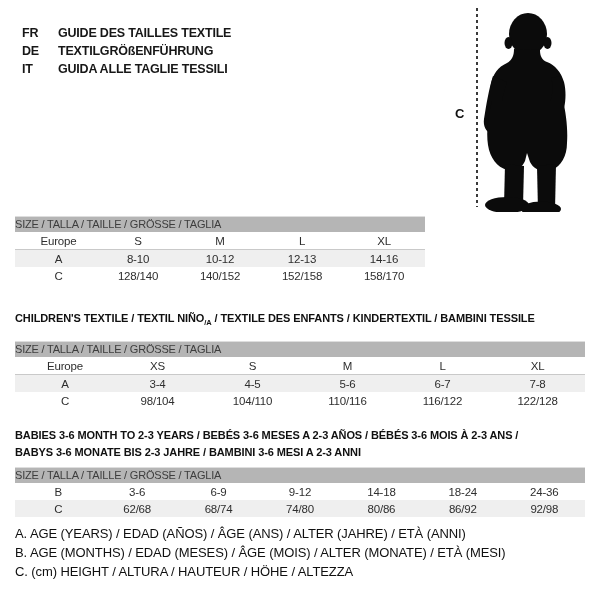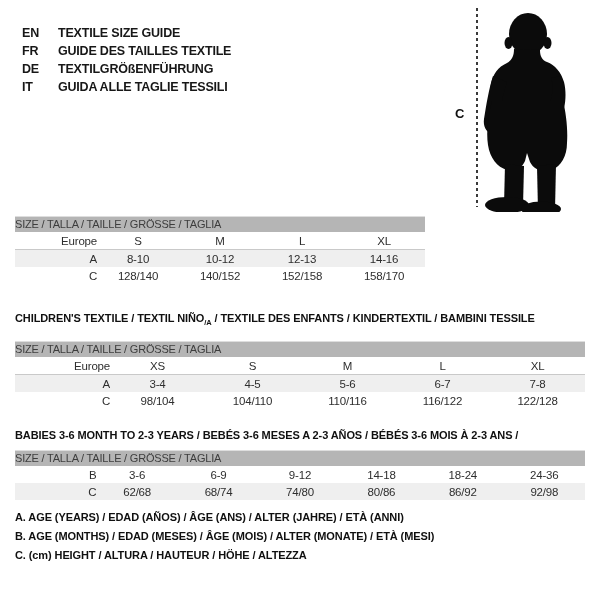--- a/index.html
+++ b/index.html
@@ -27,42 +27,38 @@
                line-height:13px; letter-spacing:-0.1px; white-space:nowrap; }
   .sec-title .sub { font-size:7.5px; vertical-align:sub; }
   .sec-title.two-line { line-height:17px; margin-bottom:6px; white-space:normal; }
   .size-bar { background:#b5b5b5; height:15px; line-height:15px; 
               font-size:11px; color:#3d3d3d; letter-spacing:-0.2px;
               border-top:1px solid #dedede; }
   table.size-table { border-collapse:collapse; width:100%; table-layout:fixed;
                      font-size:11.5px; letter-spacing:-0.2px; }
   .size-table td { height:17px; padding:0; text-align:center; color:#2e2e2e;
                    vertical-align:middle; overflow:hidden; }
-  .size-table td.lab { text-align:right; padding-left:5px; }
+  .size-table td.lab { text-align:center; padding-left:5px; }
   tr.r-border td { border-bottom:1px solid #c9c9c9; }
   tr.r-shade { background:#efefef; }
   .t-junior col.c-label { width:55px; }
   .t-children col.c-label { width:48px; }
   .t-babies col.c-label { width:55px; }
 
   
-  .notes { position:absolute; left:15px; top:508px; font-weight:bold;
-           font-size:11px; color:#101010; letter-spacing:-0.1px; }
+  .notes { position:absolute; left:15px; top:524px; font-weight:normal;
+           font-size:13px; color:#101010; letter-spacing:-0.1px; }
   .note-line { height:19px; line-height:19px; }
 </style>
 </head>
 <body>
 
 <div class="page">
 
   <div class="legend">
-    <div class="legend-row">
-      <span class="legend-code">EN</span>
-      <span class="legend-label">TEXTILE SIZE GUIDE</span>
-    </div>
     <div class="legend-row">
       <span class="legend-code">FR</span>
       <span class="legend-label">GUIDE DES TAILLES TEXTILE</span>
     </div>
     <div class="legend-row">
       <span class="legend-code">DE</span>
       <span class="legend-label">TEXTILGRÖßENFÜHRUNG</span>
     </div>
     <div class="legend-row">
       <span class="legend-code">IT</span>
@@ -159,20 +155,21 @@
         <td>116/122</td>
         <td>122/128</td>
       </tr>
       </tbody>
     </table>
   </section>
 
   <section class="size-section" style="top:427px; width:570px;">
     <h2 class="sec-title two-line">
       <span style="display:block">BABIES 3-6 MONTH TO 2-3 YEARS / BEBÉS 3-6 MESES A 2-3 AÑOS / BÉBÉS 3-6 MOIS À 2-3 ANS /</span>
+      <span style="display:block">BABYS 3-6 MONATE BIS 2-3 JAHRE / BAMBINI 3-6 MESI A 2-3 ANNI</span>
     </h2>
     <div class="size-bar">SIZE / TALLA / TAILLE / GRÖSSE / TAGLIA</div>
     <table class="size-table t-babies">
       <colgroup>
           <col class="c-label">
           <col>
           <col>
           <col>
           <col>
           <col>

